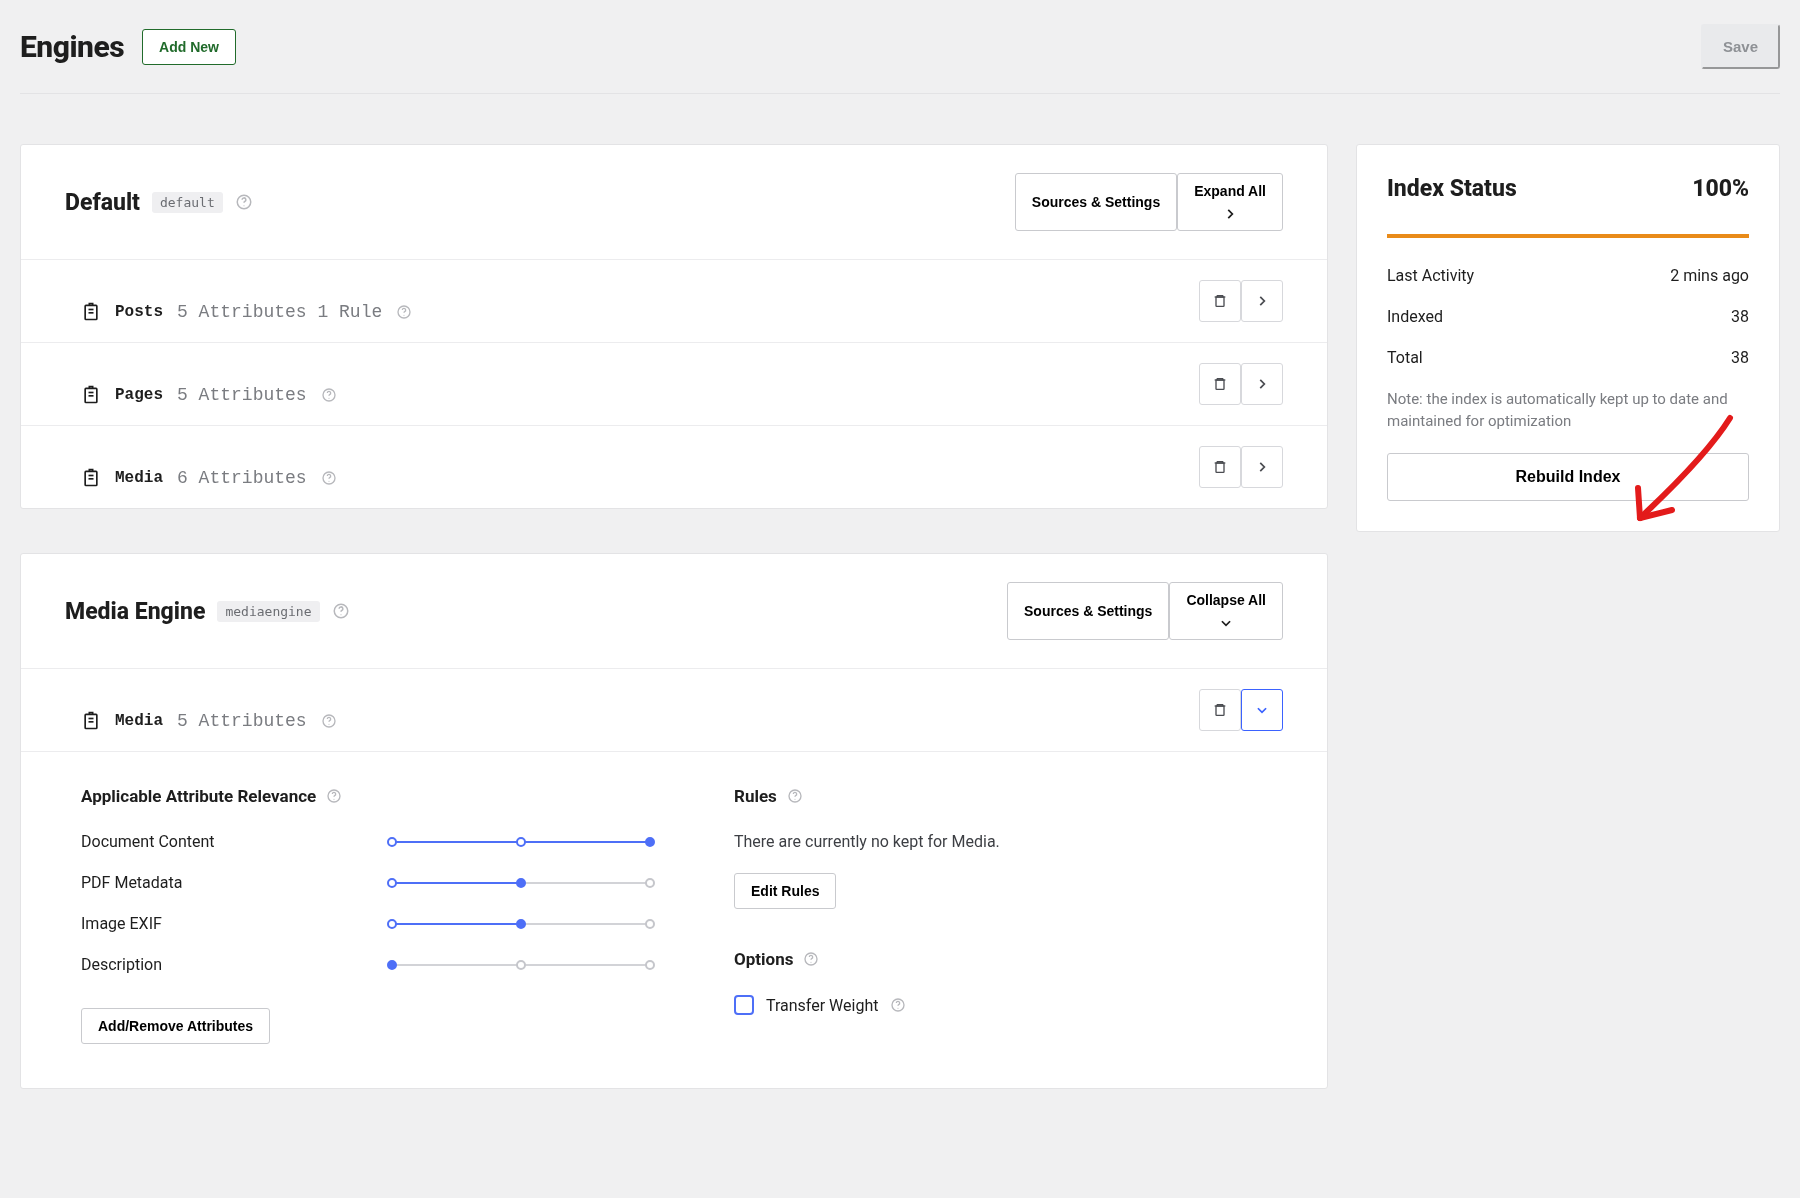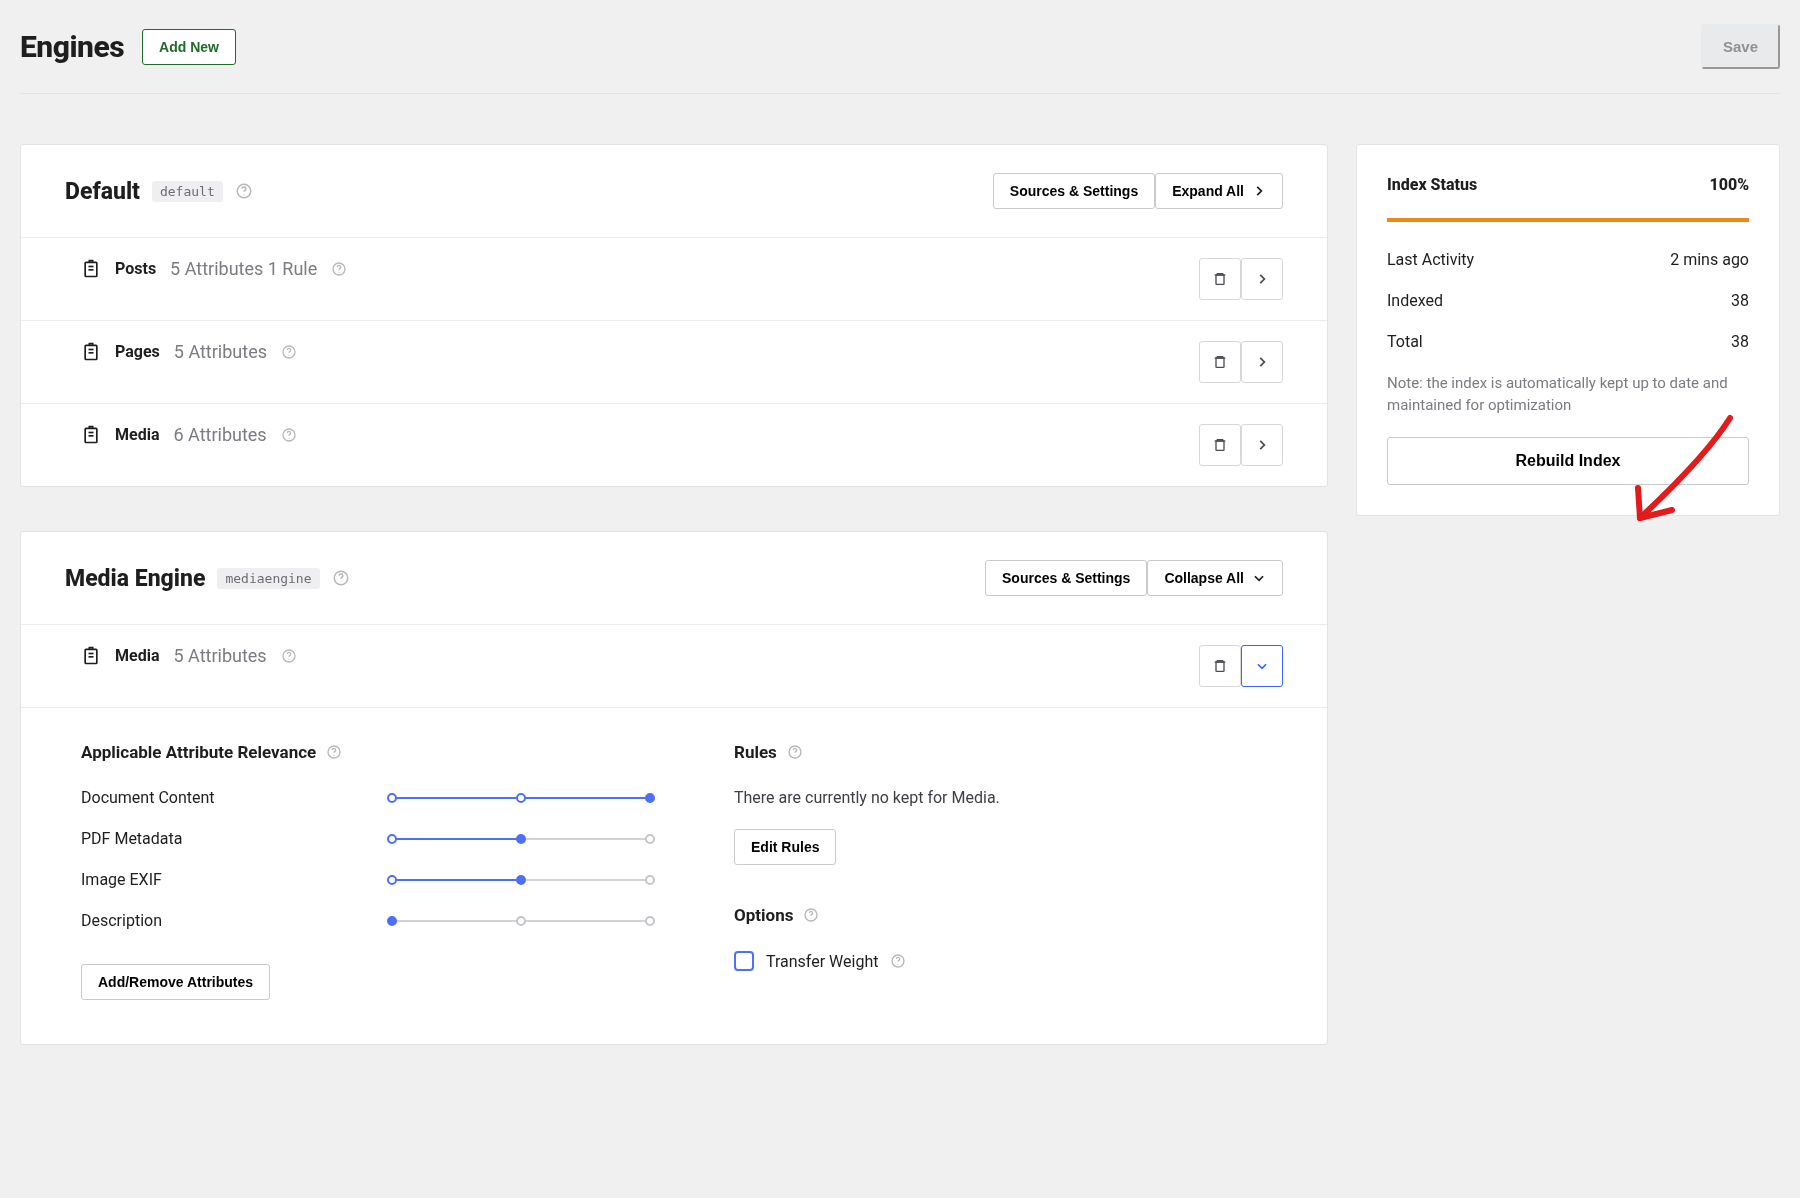--- a/index.html
+++ b/index.html
@@ -22,23 +22,23 @@
   .main { display: flex; gap: 28px; margin-top: 50px; }
   .col-left { flex: 1; }
   .col-right { width: 424px; }
 
   .card { background: #fff; border: 1px solid #e3e3e5; border-radius: 3px; margin-bottom: 44px; }
   .card-hd { display: flex; align-items: center; justify-content: space-between; padding: 28px 44px; border-bottom: 1px solid #ececee; }
   .card-hd-left { display: flex; align-items: center; gap: 12px; }
   .engine-name { font-size: 23px; font-weight: 800; }
   .slug { background: #efeff1; color: #6b6d72; font-family: ui-monospace, "SF Mono", Menlo, monospace; font-size: 13px; padding: 3px 8px; border-radius: 3px; }
   .card-hd-right { display: flex; }
-  .btn-icon-txt { display: inline-flex; align-items: center; gap: 8px; }
-
-  .source-row { display: flex; align-items: flex-start; justify-content: space-between; padding: 20px 44px 20px 60px; border-bottom: 1px solid #ececee; }
+  .btn-icon-txt { display: inline-flex; align-items: center; gap: 8px; flex-direction: column; }
+
+  .source-row { display: flex; align-items: flex-end; justify-content: space-between; padding: 20px 44px 20px 60px; border-bottom: 1px solid #ececee; font-family: Liberation Mono, monospace; }
   .source-row:last-child { border-bottom: none; }
   .source-left { display: flex; align-items: center; gap: 14px; }
   .source-name { font-size: 16px; font-weight: 700; }
   .muted { color: #7a7c81; font-size: 18px; }
   .sq-btn { width: 42px; height: 42px; display: inline-flex; align-items: center; justify-content: center; border: 1px solid #d7d8dc; background: #fff; border-radius: 3px; cursor: pointer; color: #4b4d52; }
   .sq-btn.active { border-color: #3b62ff; color: #3b62ff; }
 
   .source-details { padding: 34px 60px 44px; display: flex; gap: 80px; }
   .detail-col { flex: 1; }
   .sec-title { font-size: 17px; font-weight: 700; display: flex; align-items: center; gap: 10px; margin-bottom: 26px; }
@@ -49,21 +49,21 @@
   .slider-fill { position: absolute; left: 4px; top: 5px; height: 2px; background: #4e6ff7; border-radius: 1px; }
   .dot { position: absolute; top: 1px; width: 10px; height: 10px; border-radius: 50%; background: #fff; border: 2px solid #4e6ff7; transform: translateX(-50%); }
   .dot.fill { background: #4e6ff7; }
   .dot.mute { border-color: #c5c6cb; }
   .rules-text { font-size: 16px; color: #3d3f44; margin-bottom: 22px; }
   .chk { display: flex; align-items: center; gap: 12px; font-size: 16px; }
   .chk-box { width: 20px; height: 20px; border: 2px solid #4e6ff7; border-radius: 4px; background: #fff; }
 
   
   .side-card { background: #fff; border: 1px solid #e3e3e5; border-radius: 3px; padding: 30px; }
-  .idx-head { display: flex; justify-content: space-between; align-items: flex-end; font-size: 16px; font-weight: 800; margin-bottom: 24px; }
+  .idx-head { display: flex; justify-content: space-between; align-items: flex-end; font-size: 23px; font-weight: 800; margin-bottom: 32px; }
   .idx-bar { height: 4px; background: #e98b19; margin-bottom: 28px; }
   .idx-row { display: flex; justify-content: space-between; font-size: 16px; margin-bottom: 22px; }
   .idx-row .k { font-weight: 400; }
   .idx-note { color: #7a7c81; font-size: 15px; line-height: 1.45; margin: 6px 0 20px; }
   .rebuild-btn { width: 100%; padding: 14px; font-size: 16px; font-weight: 700; }
 
   .help-ic { display: inline-flex; }
   .icon-svg { display: block; }
   .arrow-overlay { position: absolute; pointer-events: none; }
 </style>

